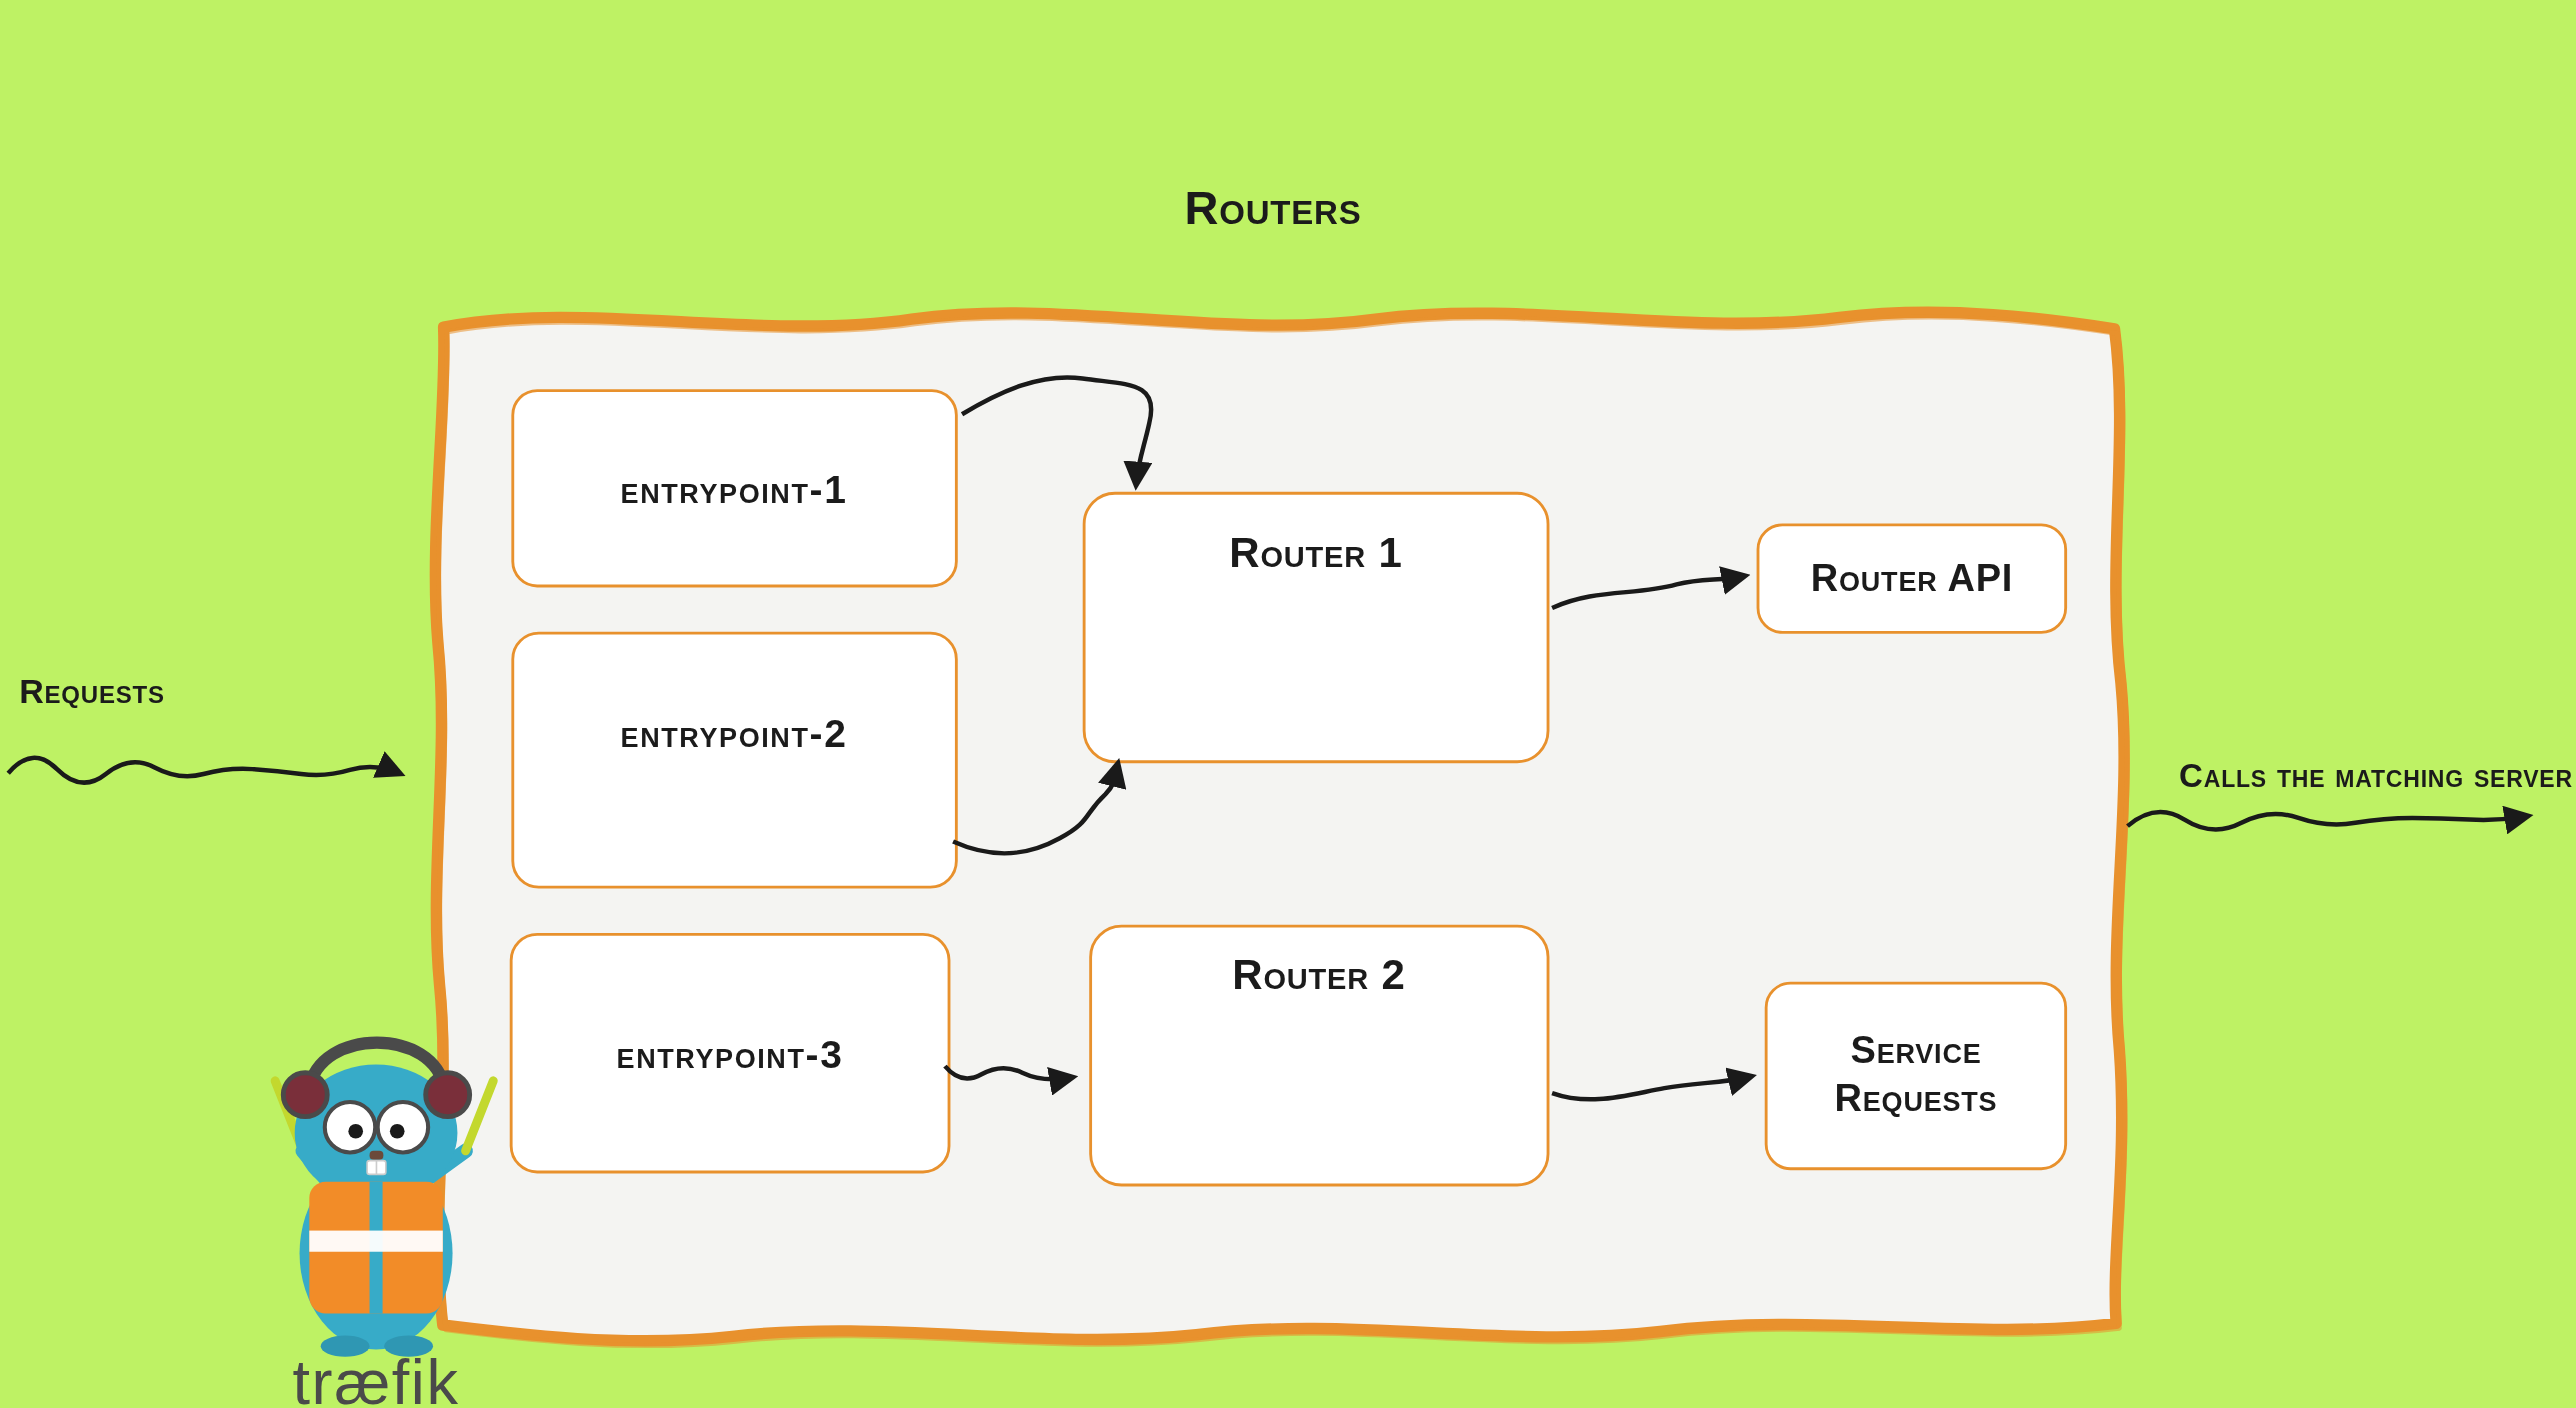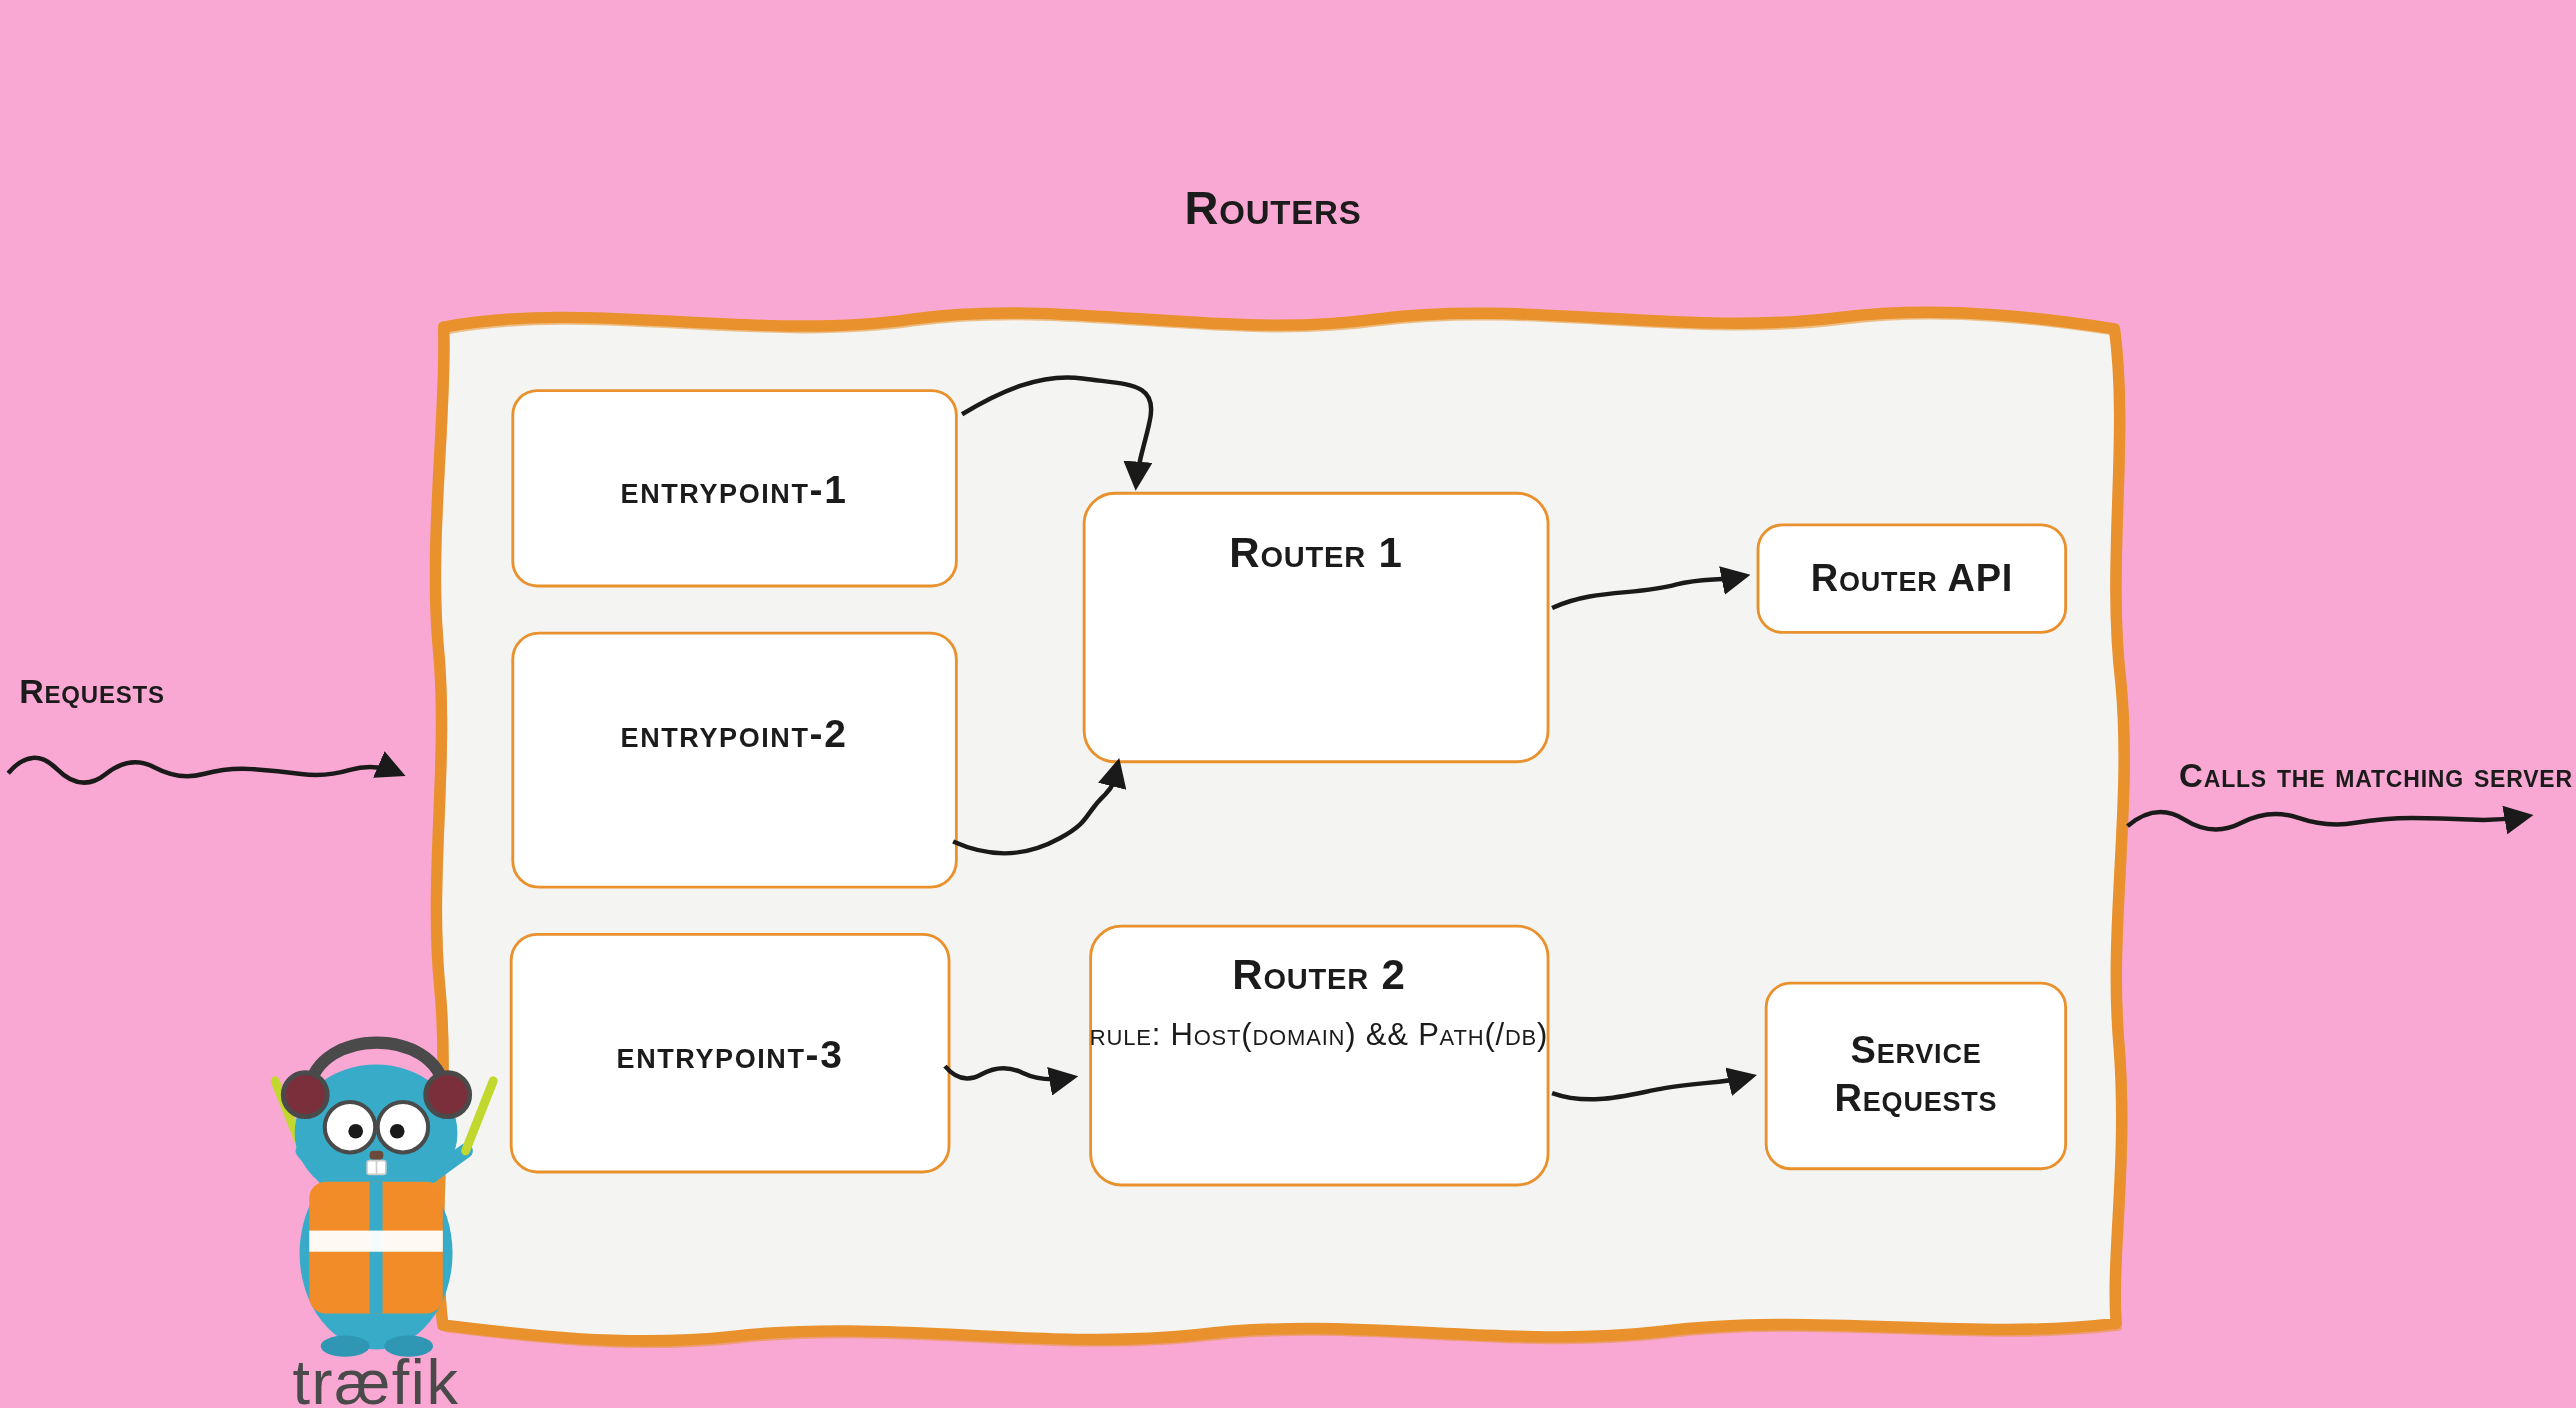--- a/index.html
+++ b/index.html
@@ -5,21 +5,21 @@
   html, body {
     margin: 0;
     padding: 0;
     background: #ffffff;
   }
   .stage {
     position: relative;
     width: 2576px;
     height: 1408px;
     overflow: hidden;
-    background: #f9a8d4;
+    background: #bef264;
     font-family: "Liberation Sans", sans-serif;
   }
   .stage svg.layer {
     position: absolute;
     left: 0; top: 0;
     width: 2576px;
     height: 1408px;
   }
   .txt {
     position: absolute;
@@ -163,21 +163,20 @@
 
   <div class="txt calls-label" style="left:2355px; top:776px;">Calls the matching server</div>
 
   <div class="txt ep-label" style="left:734px; top:490px;">entrypoint-1</div>
   <div class="txt ep-label" style="left:734px; top:734px;text-align:right;">entrypoint-2</div>
   <div class="txt ep-label" style="left:730px; top:1055px;">entrypoint-3</div>
 
   <div class="txt router-name" style="left:1316px; top:553px;">Router 1</div>
 
   <div class="txt router-name" style="left:1319px; top:975px;">Router 2</div>
-  <div class="txt router-rule2" style="left:1319px; top:1035px;">rule: Host(domain) &amp;&amp; Path(/db)</div>
 
   <div class="txt svc-label" style="left:1912px; top:579px;">Router API</div>
   <div class="txt svc-label svc-wrap" style="left:1916px; top:1074px;">Service Requests</div>
 
   <div class="wordmark" style="left:376px; top:1382px;">træfik</div>
 
 </div>
 
 
 </body></html>

